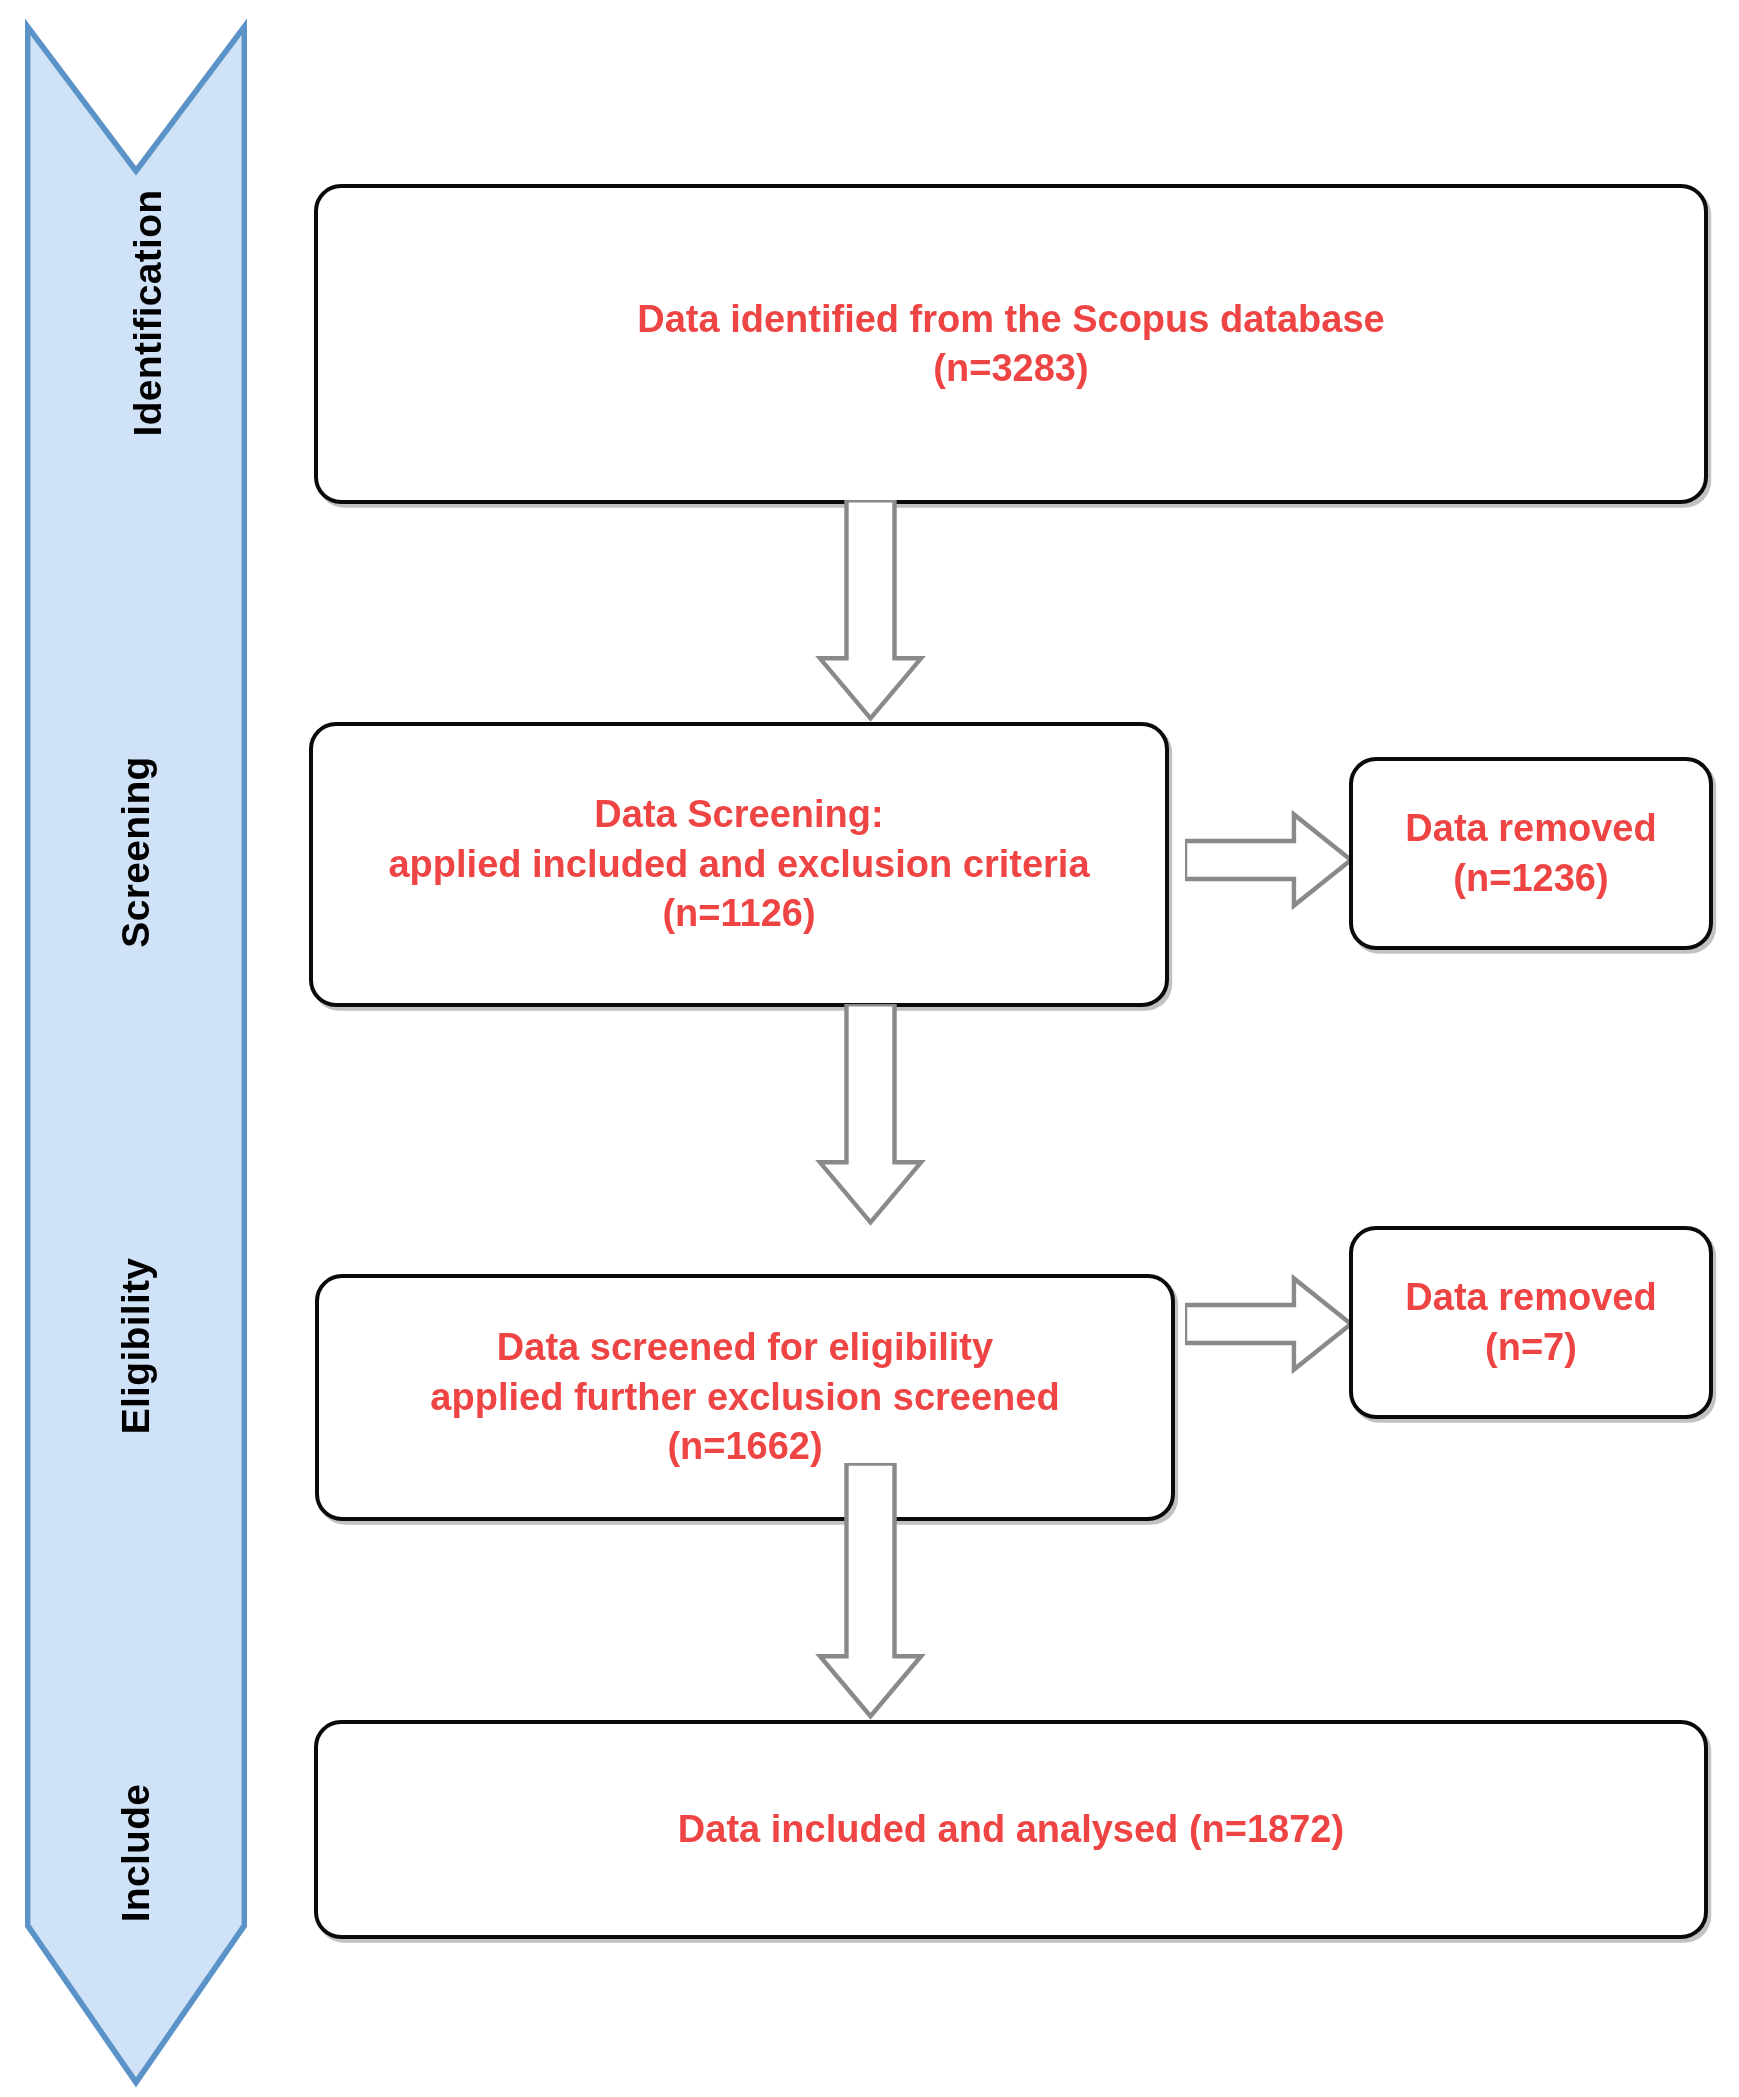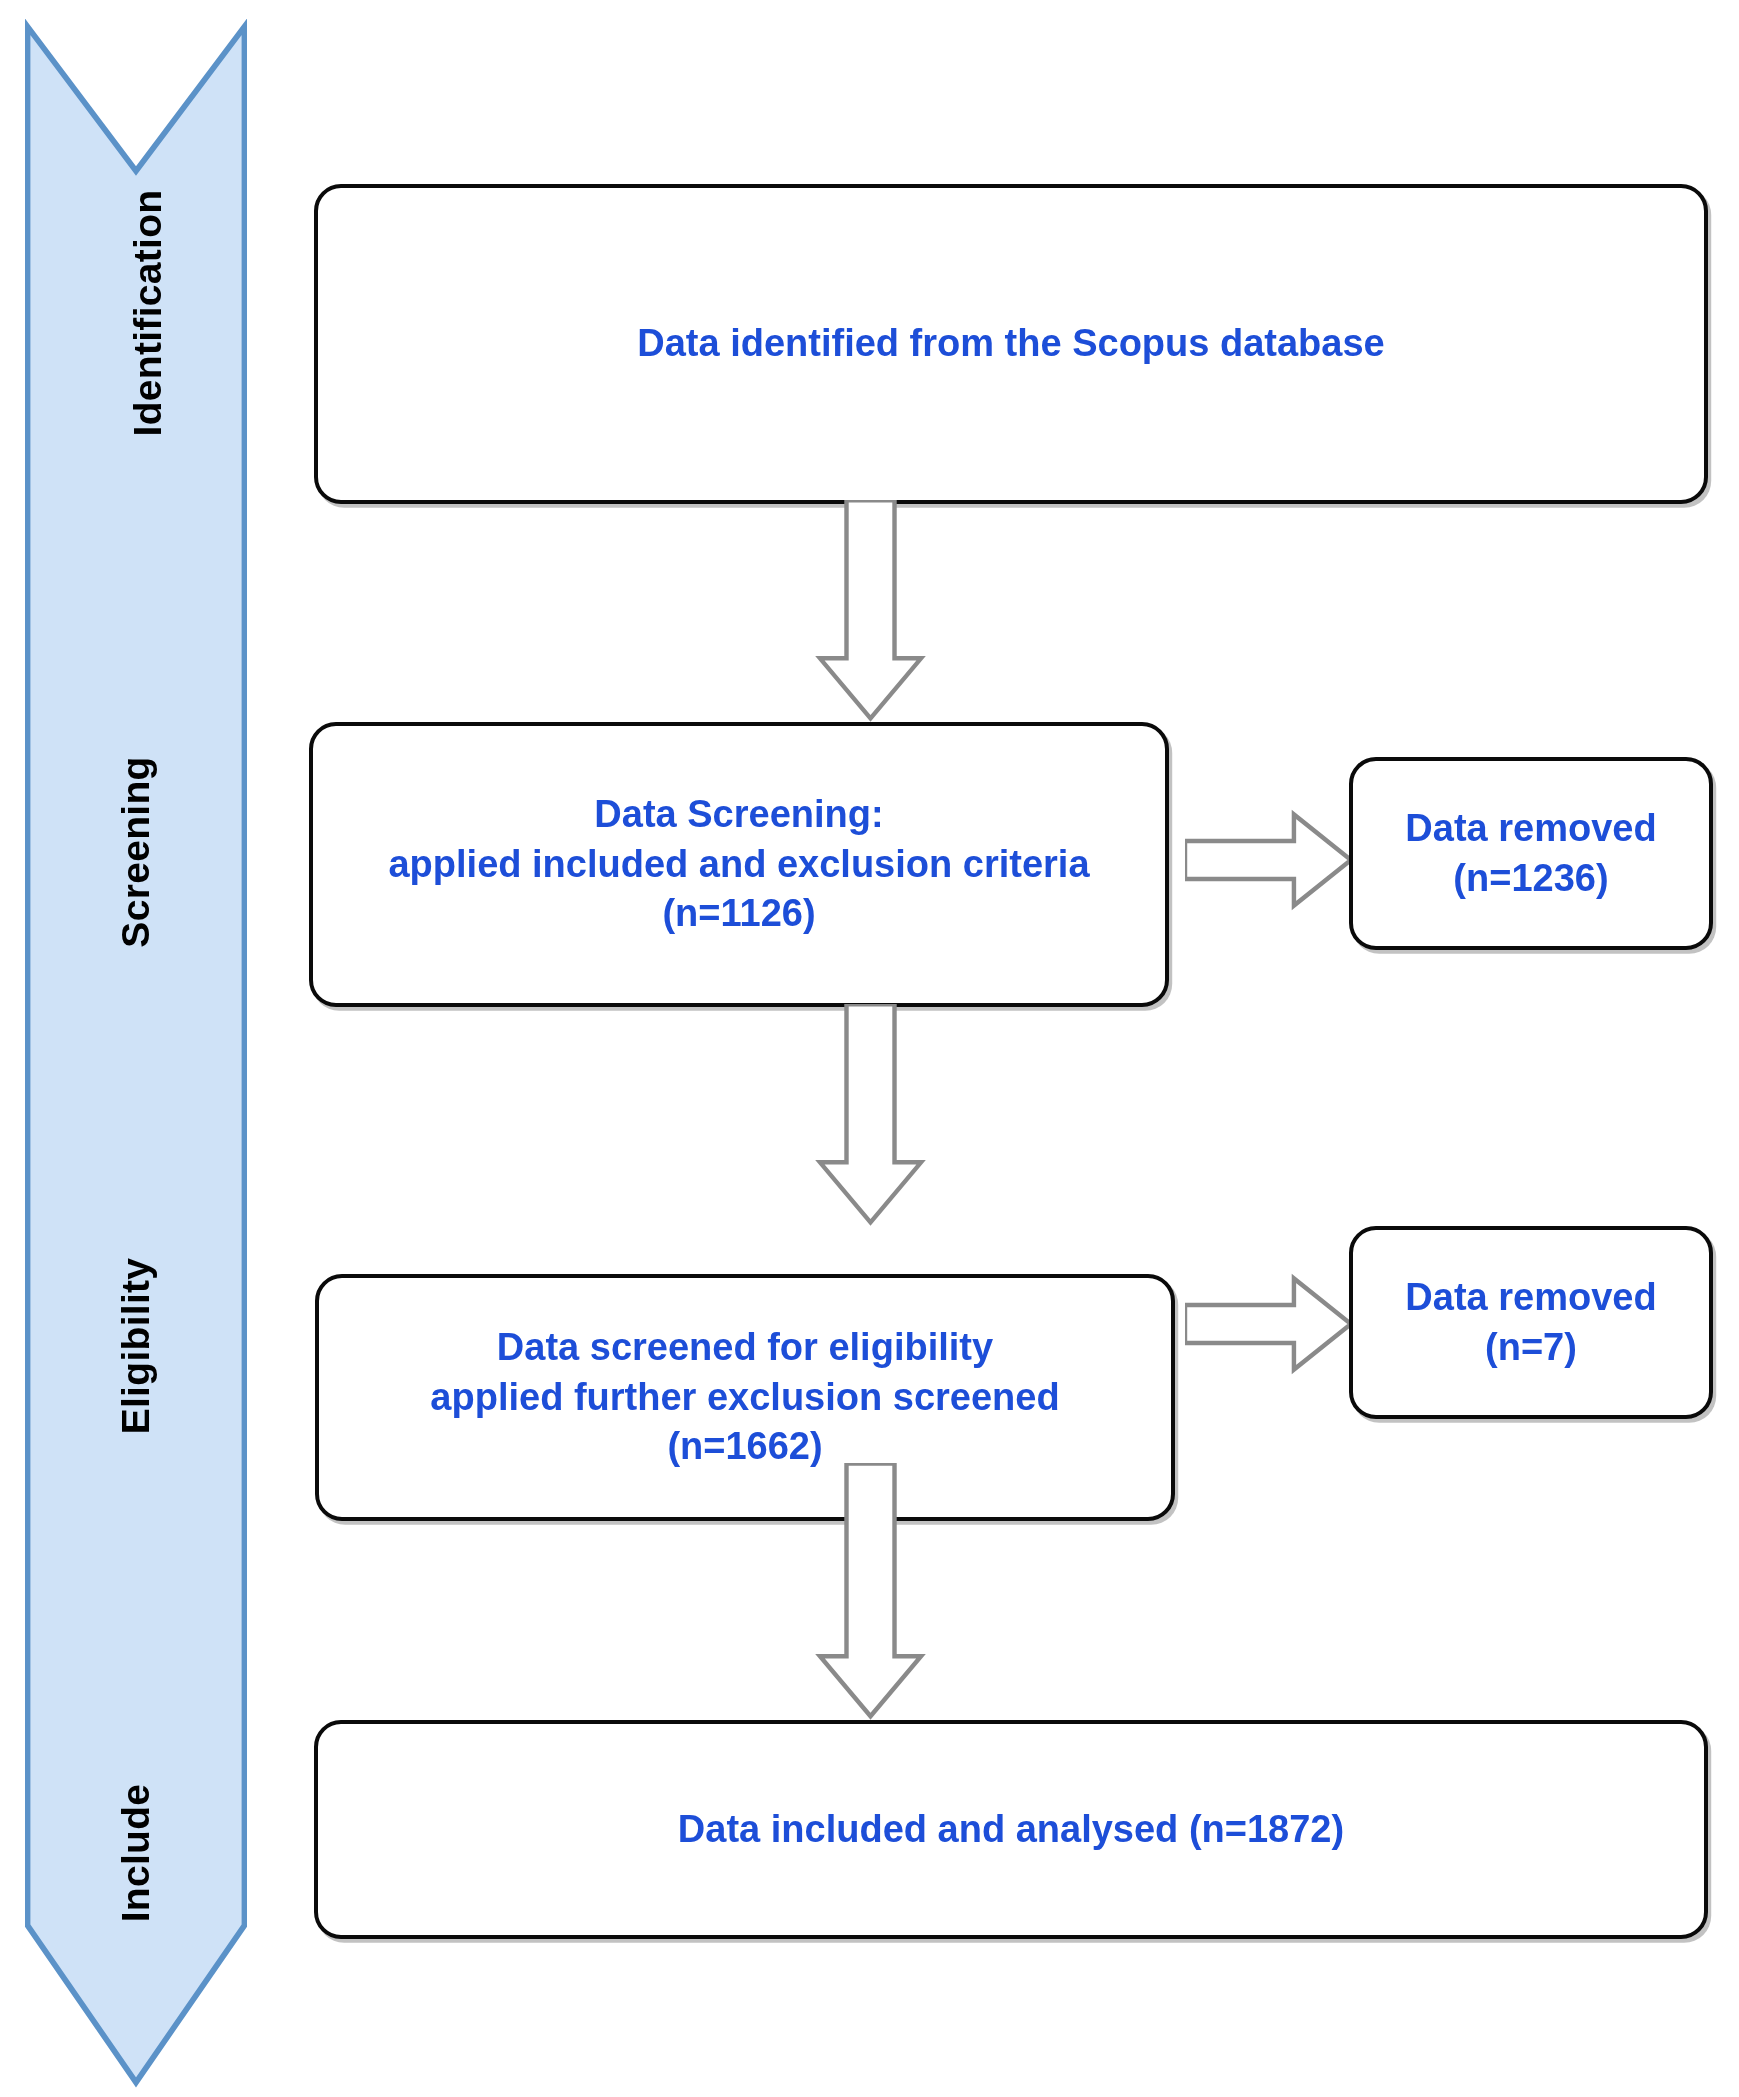--- a/index.html
+++ b/index.html
@@ -55,21 +55,21 @@
   .fbox {
     position: absolute;
     box-sizing: border-box;
     background: #ffffff;
     border: 4.4px solid #0a0a0a;
     border-radius: 27px;
     display: flex;
     align-items: center;
     justify-content: center;
     text-align: center;
-    color: #1d4ed8;
+    color: #ef4444;
     font-weight: bold;
     font-size: 38px;
     line-height: 1.30;
     box-shadow: 3.2px 3.8px 0 rgba(120,120,120,0.45);
   }
   .fbox .txt { padding: 0 16.5px; }
   .fbox .txt .ln { display: block; }
 
   
   .conn {
@@ -97,20 +97,21 @@
       <span>Eligibility</span>
     </div>
     <div class="stage-label" style="top:1812px;">
       <span>Include</span>
     </div>
   </div>
 
   <div class="fbox" style="left:314px; top:184px; width:1394px; height:320px;">
     <div class="txt">
       <span class="ln">Data identified from the Scopus database</span>
+      <span class="ln">(n=3283)</span>
     </div>
   </div>
 
   <div class="conn" style="left:801px; top:500px; width:139px; height:225px;">
     <svg width="139" height="225" viewBox="0 0 220 355">
       <polygon points="72,0 148,0 148,250 190,250 110,345 30,250 72,250" fill="#ffffff" stroke="#8a8a8a" stroke-width="7" stroke-linejoin="miter"></polygon>
     </svg>
   </div>
 
   <div class="fbox" style="left:309px; top:722px; width:860px; height:285px;">

